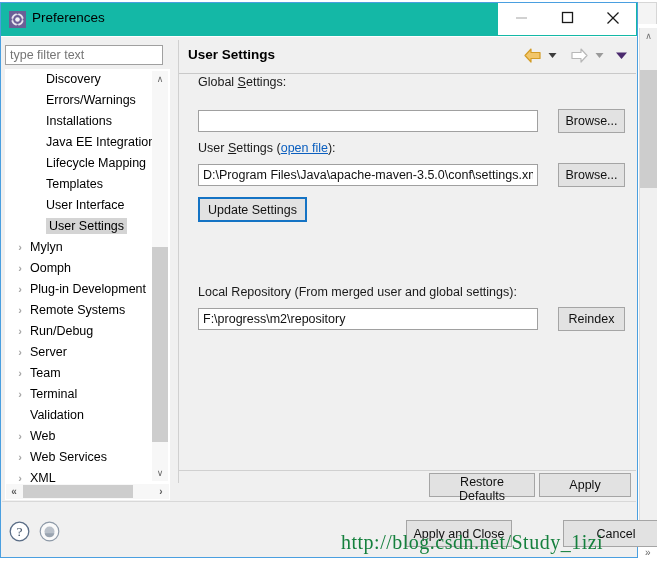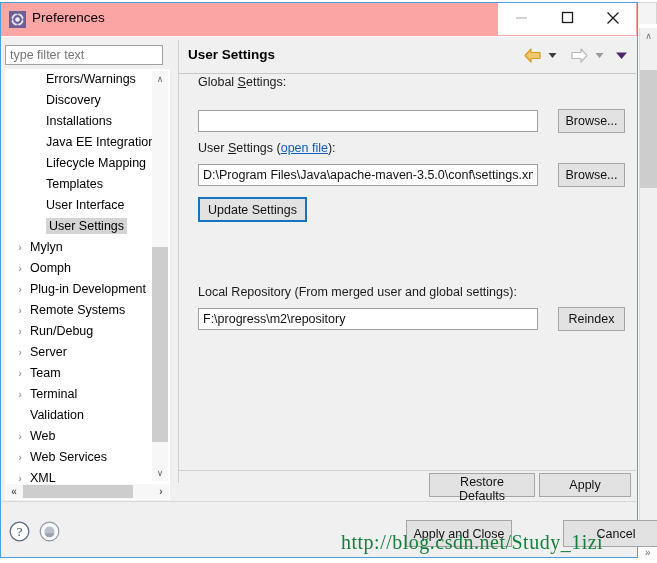--- a/index.html
+++ b/index.html
@@ -38,21 +38,21 @@
   #bg .ed-plus{position:absolute;left:609px;top:396px;font-size:12px;color:#444;}
   #bg .ed-chev{position:absolute;left:645px;top:524px;font-size:11px;color:#555;}
   #bg .ed-rarrow{position:absolute;left:645px;top:547px;font-size:10px;color:#666;}
 
   
   #dialog{
     position:absolute;left:0;top:2px;width:638px;height:556px;
     background:#f0f0f0;border:1px solid #4a9fe0;box-sizing:border-box;
   }
   #titlebar{
-    position:relative;height:33px;background:#fca5a5;border-bottom:1px solid #ffffff;
+    position:relative;height:33px;background:#14b8a6;border-bottom:1px solid #ffffff;
   }
   #title-icon{position:absolute;left:8px;top:8px;width:17px;height:17px;}
   #title-text{
     position:absolute;left:31px;top:7px;font-size:13.5px;color:#000;
   }
   .wbtn{
     position:absolute;top:0;width:46px;height:32px;background:#ffffff;border:none;
     cursor:default;display:flex;align-items:center;justify-content:center;
   }
   #btn-min{right:93px;} #btn-max{right:47px;} #btn-close{right:1px;}
@@ -220,24 +220,24 @@
         </svg>
       </span>
     </button>
   </div>
 
   <input id="filter" type="text" placeholder="type filter text" style="">
 
   <div id="tree-wrap">
     <div id="tree">
         <div class="trow lvl2">
+          <span class="lbl">Discovery</span>
+        </div>
+        <div class="trow lvl2">
           <span class="lbl">Errors/Warnings</span>
-        </div>
-        <div class="trow lvl2">
-          <span class="lbl">Discovery</span>
         </div>
         <div class="trow lvl2">
           <span class="lbl">Installations</span>
         </div>
         <div class="trow lvl2">
           <span class="lbl">Java EE Integration</span>
         </div>
         <div class="trow lvl2">
           <span class="lbl">Lifecycle Mapping</span>
         </div>

